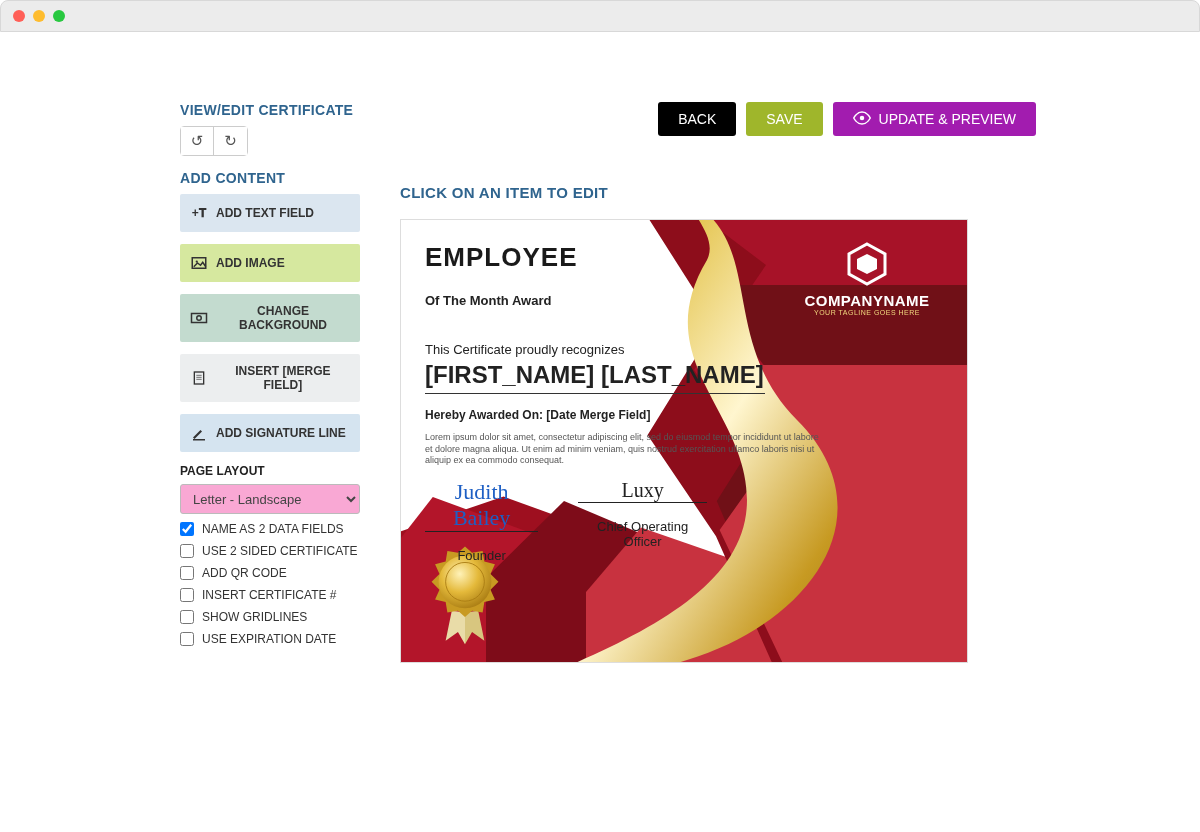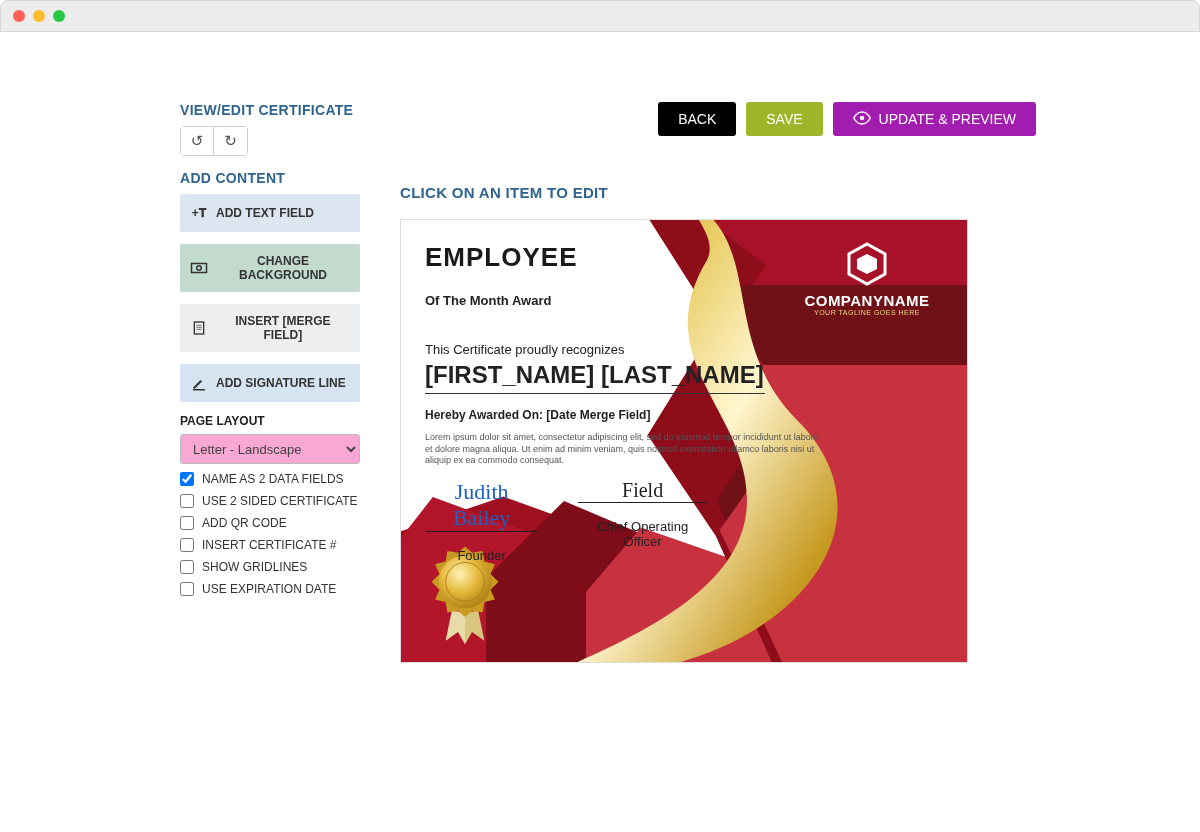--- a/index.html
+++ b/index.html
@@ -108,20 +108,30 @@
       <div class="section-title">VIEW/EDIT CERTIFICATE</div>
       <div class="undo-redo">
         <button>↺</button>
         <button>↻</button>
       </div>
       <div class="section-title">ADD CONTENT</div>
 
       <button class="tool-btn tool-text">
         <span class="ic">+𝐓</span>
         <span>ADD TEXT FIELD</span>
+      </button>
+      <button class="tool-btn tool-image">
+        <span class="ic">
+          <svg viewBox="0 0 24 24" width="18" height="18">
+              <rect x="3" y="5" width="18" height="14" fill="none" stroke="#333" stroke-width="2"></rect>
+              <circle cx="9" cy="10" r="1.5" fill="#333"></circle>
+              <path d="M5 17 L10 12 L14 15 L17 11 L21 17" fill="none" stroke="#333" stroke-width="2"></path>
+            </svg>
+        </span>
+        <span>ADD IMAGE</span>
       </button>
       <button class="tool-btn tool-bg">
         <span class="ic">
           <svg viewBox="0 0 24 24" width="18" height="18">
               <rect x="2" y="6" width="20" height="12" fill="none" stroke="#333" stroke-width="2"></rect>
               <circle cx="12" cy="12" r="3" fill="none" stroke="#333" stroke-width="2"></circle>
             </svg>
         </span>
         <span>CHANGE BACKGROUND</span>
       </button>
@@ -258,21 +268,21 @@
           <div class="recog">This Certificate proudly recognizes</div>
           <div class="name">[FIRST_NAME] [LAST_NAME]</div>
           <div class="awarded">Hereby Awarded On: [Date Merge Field]</div>
           <div class="lorem">Lorem ipsum dolor sit amet, consectetur adipiscing elit, sed do eiusmod tempor incididunt ut labore et dolore magna aliqua. Ut enim ad minim veniam, quis nostrud exercitation ullamco laboris nisi ut aliquip ex ea commodo consequat.</div>
           <div class="sigs">
             <div class="sig">
               <div class="signame">Judith Bailey</div>
               <div class="sigline">Founder</div>
             </div>
             <div class="sig">
-              <div class="sig2name">Field</div>
+              <div class="sig2name">Luxy</div>
               <div class="sigline">Chief Operating Officer</div>
             </div>
           </div>
         </div>
 
         <div class="company">
           <div class="hex">
             <svg viewBox="0 0 44 44">
                 <polygon points="22,2 40,12 40,32 22,42 4,32 4,12" fill="none" stroke="#fff" stroke-width="3"></polygon>
                 <polygon points="22,12 32,17 32,27 22,32 12,27 12,17" fill="#fff"></polygon>

